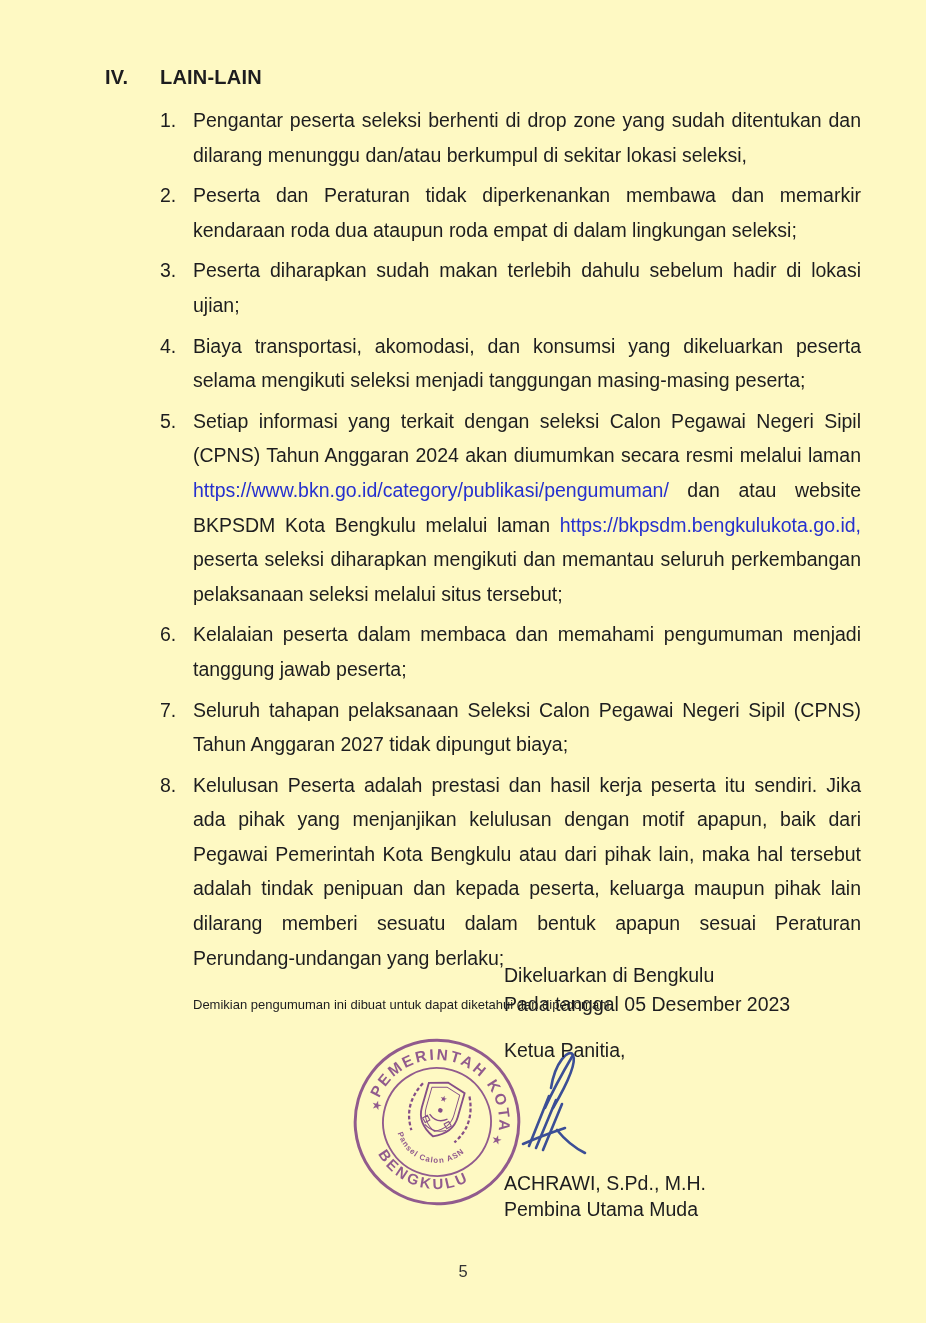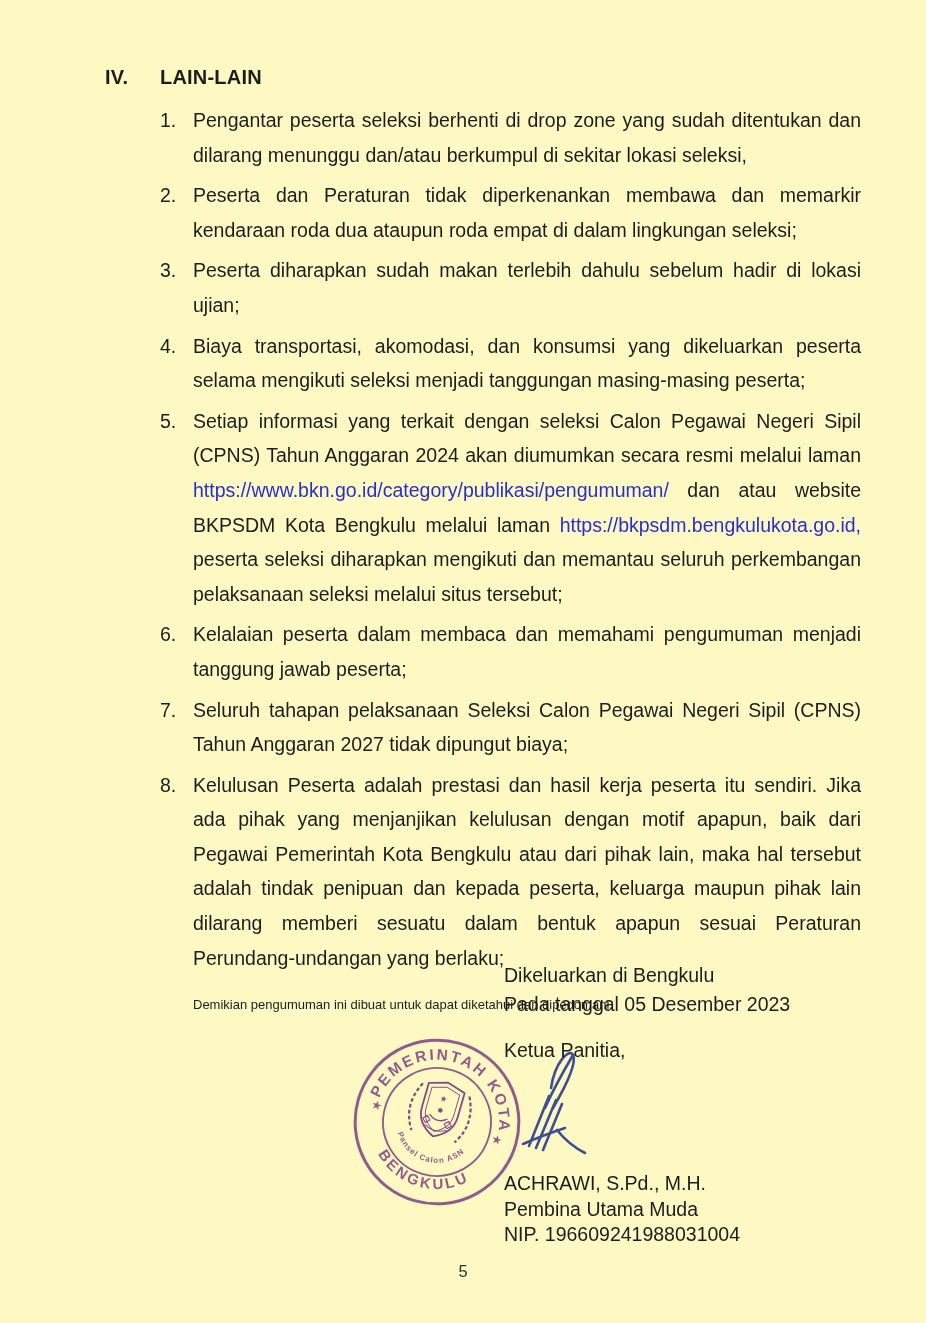--- a/index.html
+++ b/index.html
@@ -87,21 +87,20 @@
     <div class="closing">Demikian pengumuman ini dibuat untuk dapat diketahui dan dipedomani.</div>
   </div>
 
   <div class="sig-block">
     <div class="sig-line">Dikeluarkan di Bengkulu</div>
     <div class="sig-line">Pada tanggal 05 Desember 2023</div>
     <div class="sig-role">Ketua Panitia,</div>
     <div class="sig-id">
       <div class="sig-name">ACHRAWI, S.Pd., M.H.</div>
       <div>Pembina Utama Muda</div>
-      <div>NIP. 196609241988031004</div>
     </div>
   </div>
 
   <svg class="stamp" viewBox="0 0 200 200">
     <g transform="rotate(16 100 100)" fill="none" stroke="#8a50b4">
       <circle cx="100" cy="100" r="88" stroke-width="3.2"></circle>
       <circle cx="100" cy="100" r="58" stroke-width="2"></circle>
       <defs>
         <path id="arcTop" d="M 34.0 111.6 A 67 67 0 1 1 166.0 111.6"></path>
         <path id="arcBottom" d="M 53.7 155.2 A 72 72 0 0 0 146.3 155.2"></path>

